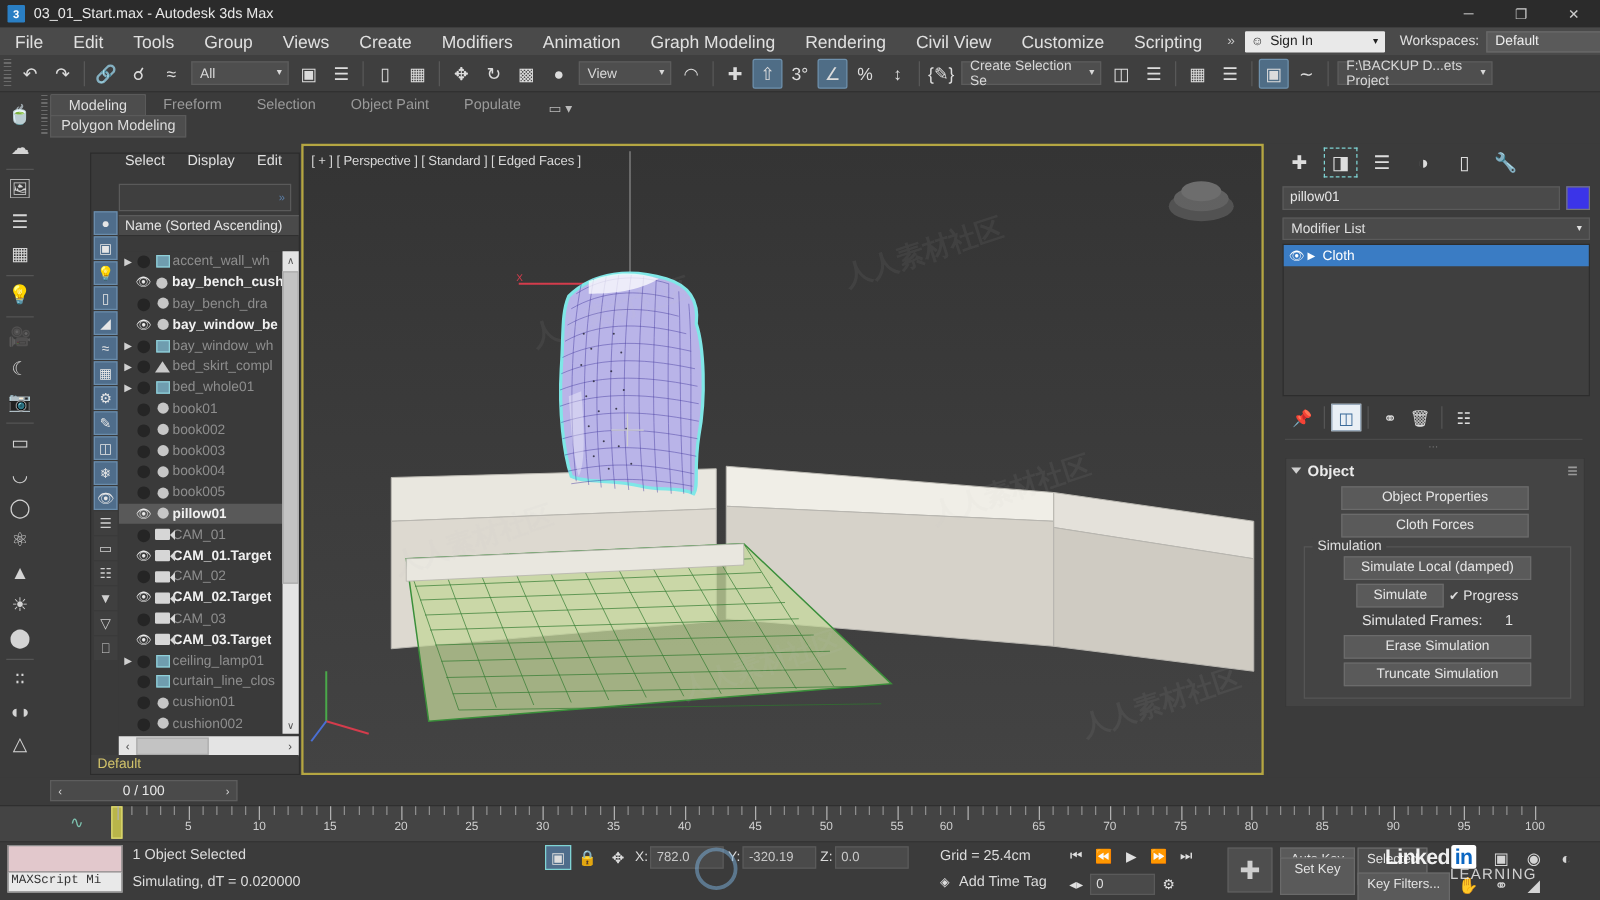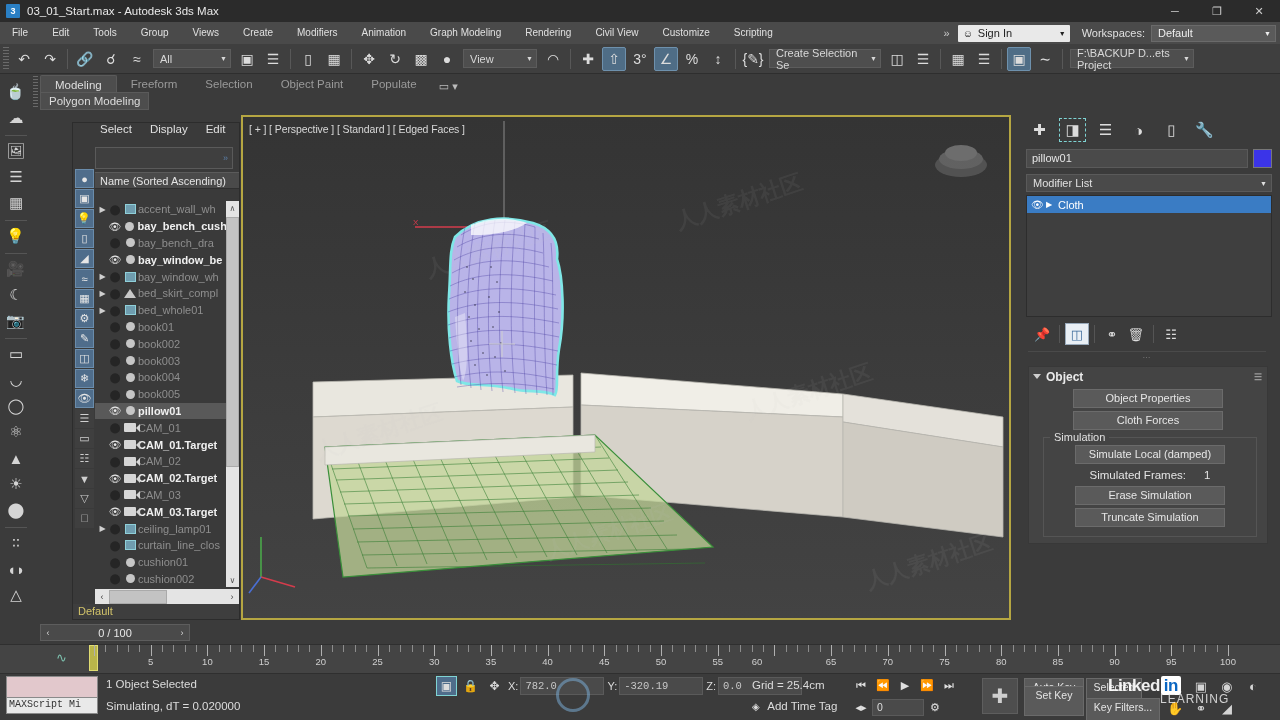--- a/index.html
+++ b/index.html
@@ -30,21 +30,21 @@
     width: 42px; height: 22px; display: flex; align-items: center; justify-content: center;
     color: #ccc; font-size: 11px;
   }
 
   
   .menubar {
     position: absolute; left: 0; top: 22px; width: 1280px; height: 22px;
     background: #4a4a4a; display: flex; align-items: center;
   }
   .menu-item {
-    padding: 0 12px; height: 22px; line-height: 22px; font-size: 10px; color: #e0e0e0;
+    padding: 0 12px; height: 22px; line-height: 22px; font-size: 14px; color: #e0e0e0;
     white-space: nowrap;
   }
   .menu-right { margin-left: auto; display: flex; align-items: center; height: 22px; padding-right: 4px; }
   .chev-dbl { padding: 0 8px; color: #c8c8c8; font-size: 11px; }
   .signin {
     background: #e9e9e9; color: #222; height: 17px; display: flex; align-items: center;
     padding: 0 4px 0 5px; border-radius: 1px; font-size: 11px; min-width: 112px;
   }
   .signin .pers { margin-right: 5px; font-size: 10px; }
   .signin .dd { margin-left: auto; font-size: 7px; }
@@ -276,22 +276,22 @@
     overflow: hidden; white-space: nowrap;
   }
   .st-line1 { position: absolute; left: 106px; top: 4px; font-size: 11.5px; color: #dcdcdc; }
   .st-line2 { position: absolute; left: 106px; top: 26px; font-size: 11.5px; color: #dcdcdc; }
   .st-coords { position: absolute; left: 436px; top: 1px; height: 22px; display: flex; align-items: center; }
   .cbtn { width: 21px; height: 20px; display: flex; align-items: center; justify-content: center; margin-right: 3px; font-size: 12px; color: #ddd; }
   .cbtn.on { background: #4f6d8b; border: 1px solid #7fd4d4; }
   .cfield { display: flex; align-items: center; margin-right: 3px; }
   .cfield .lb { font-size: 11px; color: #dcdcdc; margin-right: 2px; }
   .cfield .fv {
-    width: 84px; height: 18px; background: #4a4a4a; border: 1px solid #5a5a5a;
-    font-size: 10.5px; color: #c8c8c8; padding-left: 4px; line-height: 16px; overflow:hidden;font-family:Liberation Mono, monospace;
+    width: 59px; height: 18px; background: #4a4a4a; border: 1px solid #5a5a5a;
+    font-size: 10.5px; color: #c8c8c8; padding-left: 4px; line-height: 16px; overflow:hidden;
   }
   .grid-lbl { position: absolute; left: 752px; top: 5px; font-size: 11.5px; color: #dcdcdc; }
   .addtag { position: absolute; left: 752px; top: 26px; font-size: 11.5px; color: #dcdcdc; }
   .addtag .ic { margin-right: 5px; font-size: 10px; }
   .anim-ctrl { position: absolute; left: 850px; top: 0px; width: 130px; height: 46px; }
   .ac-row { display: flex; align-items: center; height: 22px; }
   .ac-b { width: 22px; height: 20px; display: flex; align-items: center; justify-content: center; font-size: 11px; color: #e0e0e0; }
   .ac-field { width: 52px; height: 17px; background: #4a4a4a; border: 1px solid #5a5a5a; font-size: 10.5px; color: #ddd; padding-left: 4px; line-height: 15px; }
   .keyctrl { position: absolute; left: 982px; top: 0; width: 160px; height: 46px; }
   .kbig { position: absolute; left: 0; top: 4px; width: 36px; height: 36px; background: #4e4e4e; border: 1px solid #5e5e5e; display:flex;align-items:center;justify-content:center;font-size:20px;color:#cfcfcf; }
@@ -860,20 +860,27 @@
         <span class="tri"></span>
         <span>Object</span>
         <span class="mini">☰</span>
       </div>
       <div class="pbtn">Object Properties</div>
       <div class="pbtn">Cloth Forces</div>
 
       <div class="group">
         <div class="group-label">Simulation</div>
         <div class="pbtn">Simulate Local (damped)</div>
+        <div class="inline-row">
+          <div class="pbtn">Simulate</div>
+          <div class="chk">
+            <span class="mark">✔</span>
+            <span>Progress</span>
+          </div>
+        </div>
         <div class="kvrow">
           <span>Simulated Frames:</span>
           <span class="val">1</span>
         </div>
         <div class="pbtn" style="margin-top:5px">Erase Simulation</div>
         <div class="pbtn">Truncate Simulation</div>
       </div>
     </div>
   </div>
 

